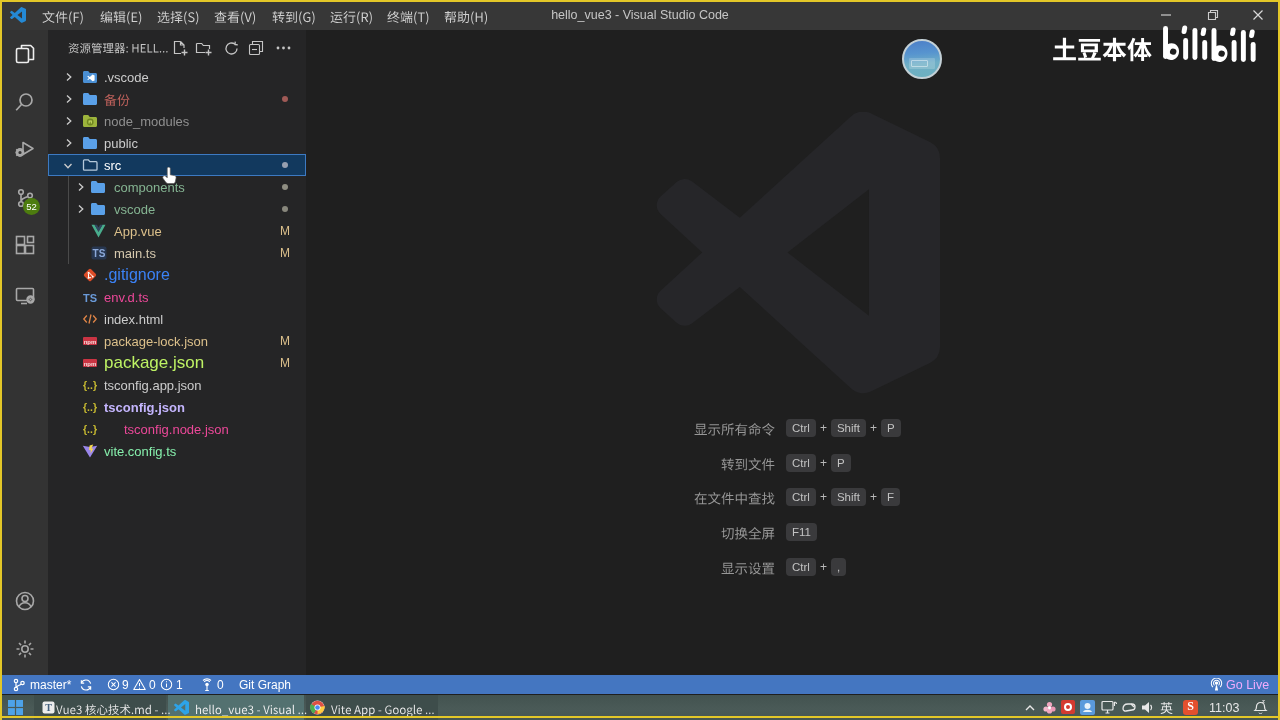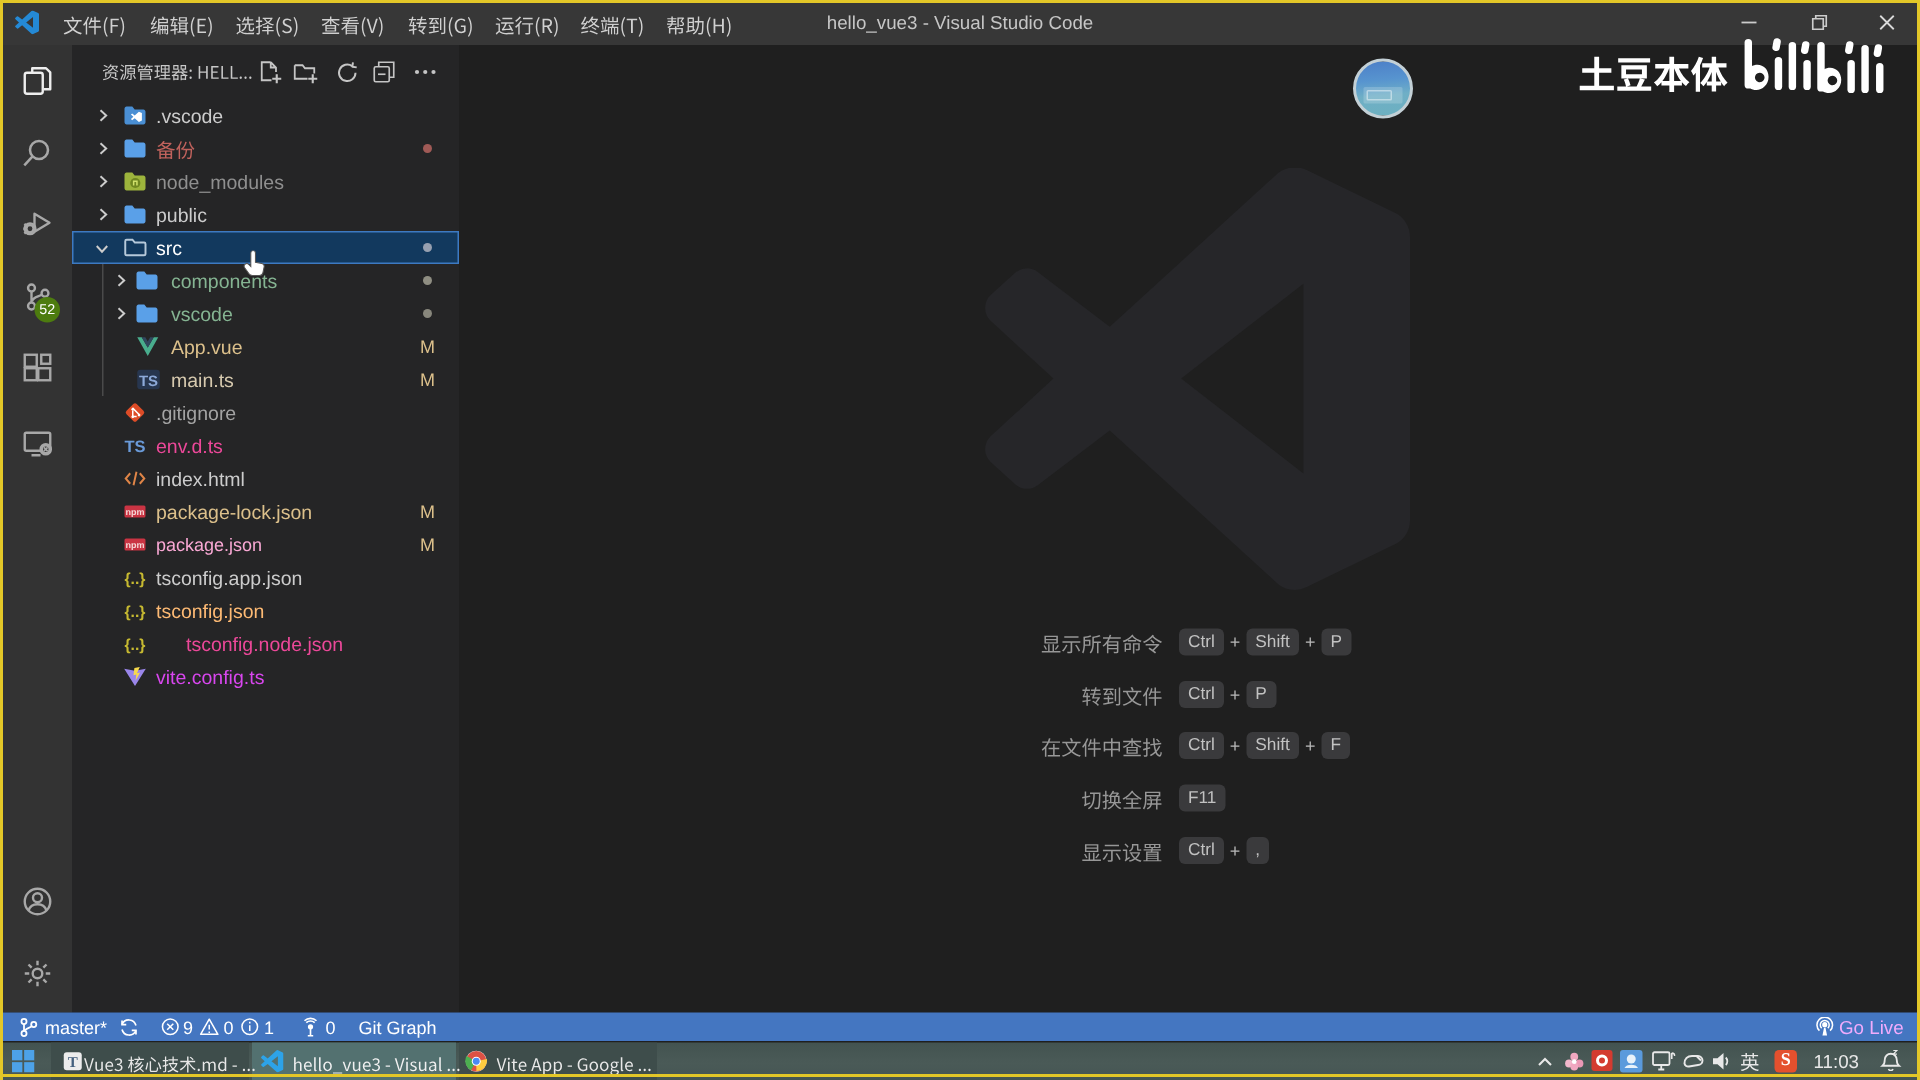--- a/index.html
+++ b/index.html
@@ -251,29 +251,29 @@
 <svg class="abs" style="left:104px;top:92px;" width="28" height="17" viewBox="0 -13 28 17">
       <path d="M8.905 -8.943999999999999C8.280999999999999 -8.280999999999999 7.436 -7.709 6.473999999999999 -7.215C5.59 -7.657 4.835999999999999 -8.19 4.277 -8.801L4.42 -8.943999999999999ZM4.797 -10.959C4.147 -9.828 2.8729999999999998 -8.528 0.988 -7.643999999999999C1.2089999999999999 -7.4879999999999995 1.508 -7.162999999999999 1.664 -6.928999999999999C2.392 -7.306 3.029 -7.734999999999999 3.5879999999999996 -8.19C4.1209999999999996 -7.643999999999999 4.745 -7.162999999999999 5.46 -6.747C3.8739999999999997 -6.084 2.08 -5.629 0.38999999999999996 -5.395C0.5589999999999999 -5.1739999999999995 0.754 -4.745 0.832 -4.4719999999999995C2.717 -4.784 4.718999999999999 -5.343 6.487 -6.201C8.112 -5.420999999999999 10.036 -4.914 12.038 -4.654C12.168 -4.927 12.427999999999999 -5.33 12.649 -5.551C10.802999999999999 -5.7589999999999995 9.022 -6.149 7.513999999999999 -6.747C8.748999999999999 -7.475 9.802 -8.372 10.504 -9.450999999999999L9.866999999999999 -9.854L9.698 -9.802H5.186999999999999C5.434 -10.113999999999999 5.654999999999999 -10.426 5.85 -10.751ZM3.2239999999999998 -1.6769999999999998H5.9799999999999995V-0.23399999999999999H3.2239999999999998ZM3.2239999999999998 -2.4699999999999998V-3.783H5.9799999999999995V-2.4699999999999998ZM9.698 -1.6769999999999998V-0.23399999999999999H6.981V-1.6769999999999998ZM9.698 -2.4699999999999998H6.981V-3.783H9.698ZM2.21 -4.641V1.04H3.2239999999999998V0.624H9.698V1.014H10.751V-4.641Z M22.802 -10.66 21.918 -10.491C22.503 -7.9559999999999995 23.360999999999997 -6.383 24.96 -5.018C25.103 -5.317 25.389 -5.6419999999999995 25.636 -5.837C24.167 -7.007 23.348 -8.359 22.802 -10.66ZM16.367 -10.868C15.717 -8.905 14.612 -6.955 13.429 -5.681C13.611 -5.46 13.897 -4.952999999999999 14.001 -4.718999999999999C14.378 -5.148 14.742 -5.629 15.093 -6.162V1.04H16.068V-7.8C16.536 -8.697 16.951999999999998 -9.645999999999999 17.29 -10.594999999999999ZM19.539 -10.581999999999999C19.019 -8.567 18.031 -6.838 16.666 -5.7589999999999995C16.861 -5.564 17.173000000000002 -5.122 17.29 -4.901C17.589 -5.148 17.875 -5.434 18.134999999999998 -5.7459999999999996V-4.914H19.799C19.526 -2.379 18.746 -0.65 16.926 0.33799999999999997C17.134 0.507 17.472 0.871 17.602 1.053C19.539 -0.13 20.436 -2.028 20.761 -4.914H23.088C22.932000000000002 -1.638 22.737000000000002 -0.38999999999999996 22.464 -0.091C22.334 0.065 22.23 0.091 22.009 0.091C21.788 0.091 21.229 0.078 20.644 0.026C20.787 0.27299999999999996 20.904 0.65 20.917 0.9359999999999999C21.515 0.962 22.1 0.962 22.438 0.9359999999999999C22.802 0.8969999999999999 23.061999999999998 0.8059999999999999 23.296 0.507C23.698999999999998 0.039 23.881 -1.378 24.063 -5.382C24.076 -5.512 24.076 -5.824 24.076 -5.824H18.2C19.227 -7.0329999999999995 20.006999999999998 -8.606 20.500999999999998 -10.373999999999999Z" fill="#c0625c"></path>
     </svg>
 <div class="abs" style="left:104px;top:110px;height:22px;display:flex;align-items:center;font-size:13px;color:#8f8f8f;">node_modules</div>
 <div class="abs" style="left:104px;top:132px;height:22px;display:flex;align-items:center;font-size:13px;color:#cccccc;">public</div>
 <div class="abs" style="left:104px;top:154px;height:22px;display:flex;align-items:center;font-size:13px;color:#ffffff;">src</div>
 <div class="abs" style="left:114px;top:176px;height:22px;display:flex;align-items:center;font-size:13px;color:#85b492;">components</div>
 <div class="abs" style="left:114px;top:198px;height:22px;display:flex;align-items:center;font-size:13px;color:#85b492;">vscode</div>
 <div class="abs" style="left:114px;top:220px;height:22px;display:flex;align-items:center;font-size:13px;color:#dcc08b;">App.vue</div>
 <div class="abs" style="left:114px;top:242px;height:22px;display:flex;align-items:center;font-size:13px;color:#d6c9ae;">main.ts</div>
-<div class="abs" style="left:104px;top:264px;height:22px;display:flex;align-items:center;font-size:13px;color:#a3a3a3;">.gitignore</div>
+<div class="abs" style="left:104px;top:264px;height:22px;display:flex;align-items:center;font-size:16px;color:#3b82f6;">.gitignore</div>
 <div class="abs" style="left:104px;top:286px;height:22px;display:flex;align-items:center;font-size:13px;color:#ec4899;">env.d.ts</div>
 <div class="abs" style="left:104px;top:308px;height:22px;display:flex;align-items:center;font-size:13px;color:#cccccc;">index.html</div>
 <div class="abs" style="left:104px;top:330px;height:22px;display:flex;align-items:center;font-size:13px;color:#dcc08b;">package-lock.json</div>
-<div class="abs" style="left:104px;top:352px;height:22px;display:flex;align-items:center;font-size:12px;color:#f9a8d4;">package.json</div>
+<div class="abs" style="left:104px;top:352px;height:22px;display:flex;align-items:center;font-size:17px;color:#bef264;">package.json</div>
 <div class="abs" style="left:104px;top:374px;height:22px;display:flex;align-items:center;font-size:13px;color:#cccccc;">tsconfig.app.json</div>
-<div class="abs" style="left:104px;top:396px;height:22px;display:flex;align-items:center;font-size:13px;color:#fdba74;">tsconfig.json</div>
+<div class="abs" style="left:104px;top:396px;height:22px;display:flex;align-items:center;font-size:13px;color:#c4b5fd;font-weight:bold;">tsconfig.json</div>
 <div class="abs" style="left:104px;top:418px;height:22px;display:flex;align-items:center;font-size:13px;color:#ec4899;margin-left:20px;">tsconfig.node.json</div>
-<div class="abs" style="left:104px;top:440px;height:22px;display:flex;align-items:center;font-size:13px;color:#d946ef;">vite.config.ts</div>
+<div class="abs" style="left:104px;top:440px;height:22px;display:flex;align-items:center;font-size:13px;color:#86efac;">vite.config.ts</div>
 <div class="abs" style="left:282px;top:96px;width:6px;height:6px;border-radius:50%;background:#a05a56;"></div>
 <div class="abs" style="left:282px;top:162px;width:6px;height:6px;border-radius:50%;background:#97a0b0;"></div>
 <div class="abs" style="left:282px;top:184px;width:6px;height:6px;border-radius:50%;background:#8f8e82;"></div>
 <div class="abs" style="left:282px;top:206px;width:6px;height:6px;border-radius:50%;background:#88877c;"></div>
 <div class="abs" style="left:280px;top:220px;height:22px;display:flex;align-items:center;font-size:12px;color:#dcc08b;">M</div>
 <div class="abs" style="left:280px;top:242px;height:22px;display:flex;align-items:center;font-size:12px;color:#dcc08b;">M</div>
 <div class="abs" style="left:280px;top:330px;height:22px;display:flex;align-items:center;font-size:12px;color:#dcc08b;">M</div>
 <div class="abs" style="left:280px;top:352px;height:22px;display:flex;align-items:center;font-size:12px;color:#dcc08b;">M</div>
 <svg class="abs" style="left:161px;top:167px;" width="17" height="19" viewBox="0 0 17 19">
       <path d="M6.2 1.6a1.55 1.55 0 0 1 3.1 0v6.2l4.2.8c1.1.2 1.8 1.2 1.6 2.3l-.8 3.8c-.2 1.1-1.2 1.9-2.3 1.9H7.2c-.9 0-1.7-.4-2.2-1.1l-2.9-4c-.6-.8-.4-2 .5-2.5.7-.4 1.6-.3 2.2.3l1.4 1.4z" fill="#ffffff" stroke="#555" stroke-width="0.7"></path>

